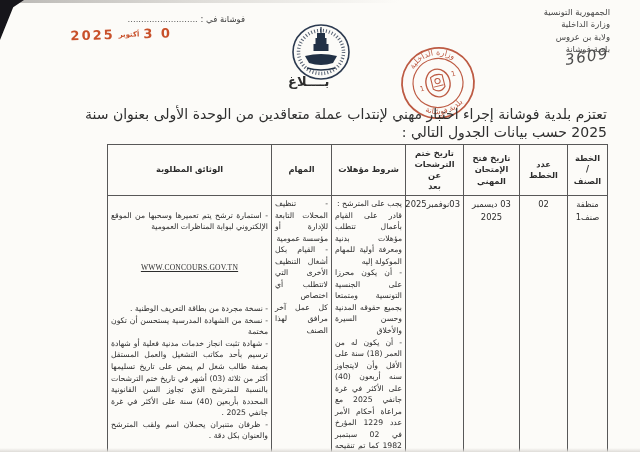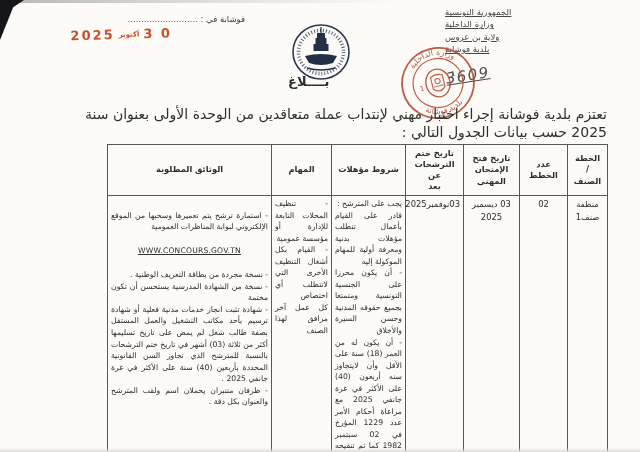--- a/index.html
+++ b/index.html
@@ -6,21 +6,21 @@
   .page{
     position:relative;width:640px;height:452px;overflow:hidden;
     background:#fcfbf8;font-family:"DejaVu Sans",sans-serif;color:#3a3a3a;
   }
   .top-edge{position:absolute;top:0;left:0;width:420px;height:3px;
     background:linear-gradient(90deg,#b9b7b4 0%,#dddbd7 45%,#fcfbf8 95%);}
   .corner-artifact{position:absolute;top:0;left:0;width:24px;height:40px;
     background:#16151a;clip-path:polygon(0 0,100% 0,55% 18%,0 100%);}
   
   .gov-block{position:absolute;top:6px;left:445px;width:165px;
-    text-align:left;font-size:8.5px;line-height:1.45;color:#474747;text-decoration:underline;}
+    text-align:right;font-size:8.5px;line-height:1.45;color:#474747;}
   .handwritten{margin-top:1px;font-size:15px;font-style:italic;color:#4c4c4c;
     transform:rotate(-9deg);letter-spacing:1.5px;}
   
   .ref-block{position:absolute;top:14px;left:60px;width:185px;font-size:8.5px;color:#3d3d3d;}
   .ref-line .dots{letter-spacing:1px;color:#555;}
   .date-stamp{margin-top:3px;margin-left:2px;display:flex;flex-direction:row-reverse;
     justify-content:flex-end;align-items:center;gap:4px;color:#c8502a;
     transform:rotate(-1.5deg);width:110px;}
   .ds-day,.ds-year{font-size:13px;font-weight:bold;letter-spacing:2px;}
   .ds-month{font-size:7px;font-weight:bold;}
@@ -36,21 +36,21 @@
     font-size:14px;color:#2f2f2f;text-align:right;line-height:1.3;}
   
   table.main{position:absolute;top:144px;left:107px;width:500px;
     border-collapse:collapse;table-layout:fixed;font-size:8px;color:#2d2d2d;}
   table.main th,table.main td{border:1px solid #585858;white-space:pre-line;
     padding:2px 3px;vertical-align:middle;}
   table.main th{font-size:8.3px;font-weight:600;height:46px;text-align:center;line-height:1.35;}
   table.main td{height:240px;vertical-align:top;line-height:1.5;}
   td.c{text-align:center;font-size:8.4px;}
   td.t{text-align:justify;text-align-last:right;font-size:7.7px;}
-  .url-line{text-align:center;text-align-last:center;margin:1px 0;}
+  .url-line{text-align:center;text-align-last:center;margin:18px 0;font-family:Liberation Serif, serif;}
   .url{text-decoration:underline;font-size:7.6px;letter-spacing:.2px;}
   .bottom-shade{position:absolute;bottom:0;left:0;width:100%;height:4px;
     background:linear-gradient(0deg,#dedcd8,rgba(252,251,248,0));}
 </style>
 </head>
 <body>
 
 <div class="page">
 
   <div class="top-edge"></div>

